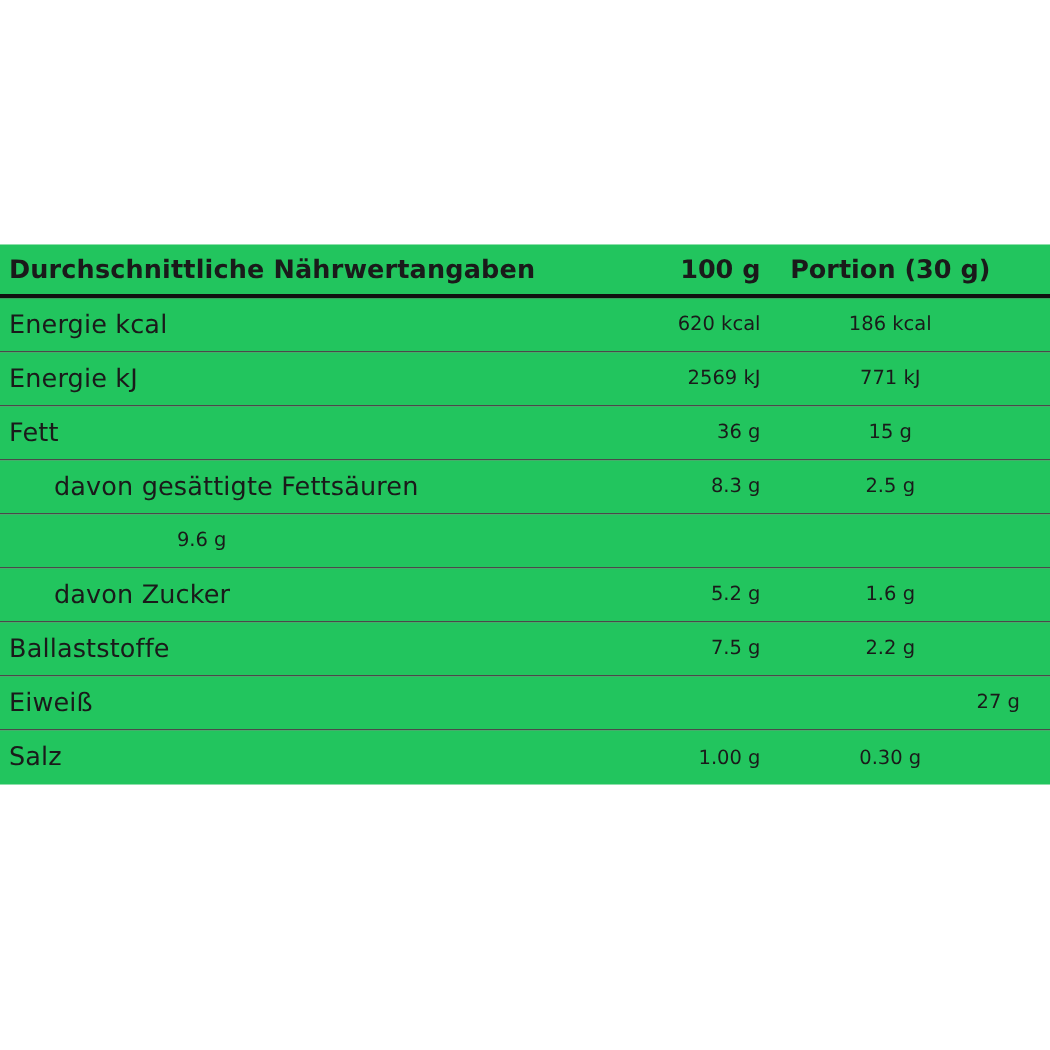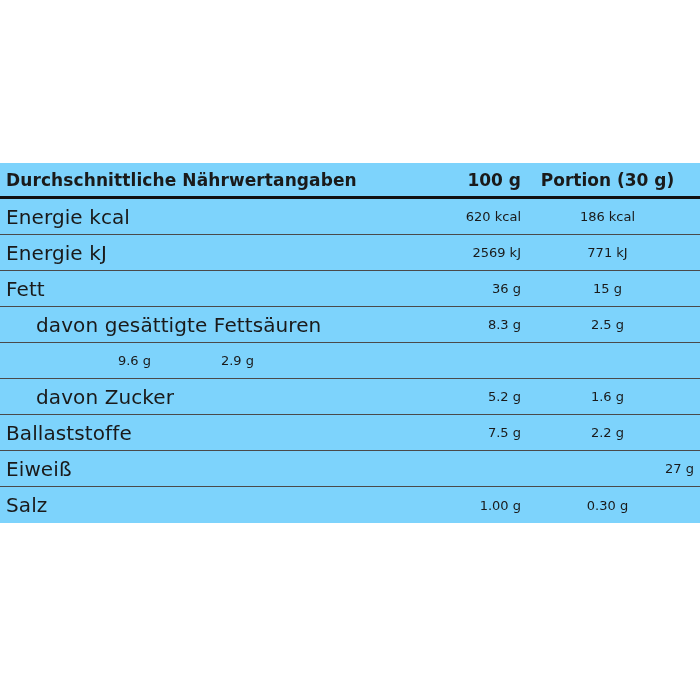--- a/index.html
+++ b/index.html
@@ -29,40 +29,40 @@
     width: 700px;
     background: #f7f6f3;
     box-sizing: border-box;
   }
 
   .nutri-row {
     display: flex;
     align-items: center;
     height: 36px;
     box-sizing: border-box;
-    padding: 0 6px 0 6px;
+    padding: 0 20px 0 6px;
     border-bottom: 1px solid #4a4a4a;
-    background: #7dd3fc;
+    background: #22c55e;
   }
 
   
   .nutri-row.header-row {
     border-bottom: 3px solid #111111;
     font-weight: 700;
   }
 
   
   .nutri-row.last-row {
     border-bottom: none;
   }
 
   .cell-label {
     flex: 1 1 auto;
     text-align: left;
-    font-size: 20px;
+    font-size: 17px;
     color: #1a1a1a;
     letter-spacing: 0.1px;
     white-space: nowrap;
     overflow: hidden;
   }
 
   .cell-label.indent {
     padding-left: 30px;
   }
 
@@ -118,21 +118,20 @@
           <span class="cell-value col-100g">36 g</span>
           <span class="cell-value col-portion">15 g</span>
         </div>
         <div class="nutri-row">
           <span class="cell-label indent">davon gesättigte Fettsäuren</span>
           <span class="cell-value col-100g">8.3 g</span>
           <span class="cell-value col-portion">2.5 g</span>
         </div>
         <div class="nutri-row">
           <span class="cell-value col-100g">9.6 g</span>
-          <span class="cell-value col-portion">2.9 g</span>
         </div>
         <div class="nutri-row">
           <span class="cell-label indent">davon Zucker</span>
           <span class="cell-value col-100g">5.2 g</span>
           <span class="cell-value col-portion">1.6 g</span>
         </div>
         <div class="nutri-row">
           <span class="cell-label">Ballaststoffe</span>
           <span class="cell-value col-100g">7.5 g</span>
           <span class="cell-value col-portion">2.2 g</span>

